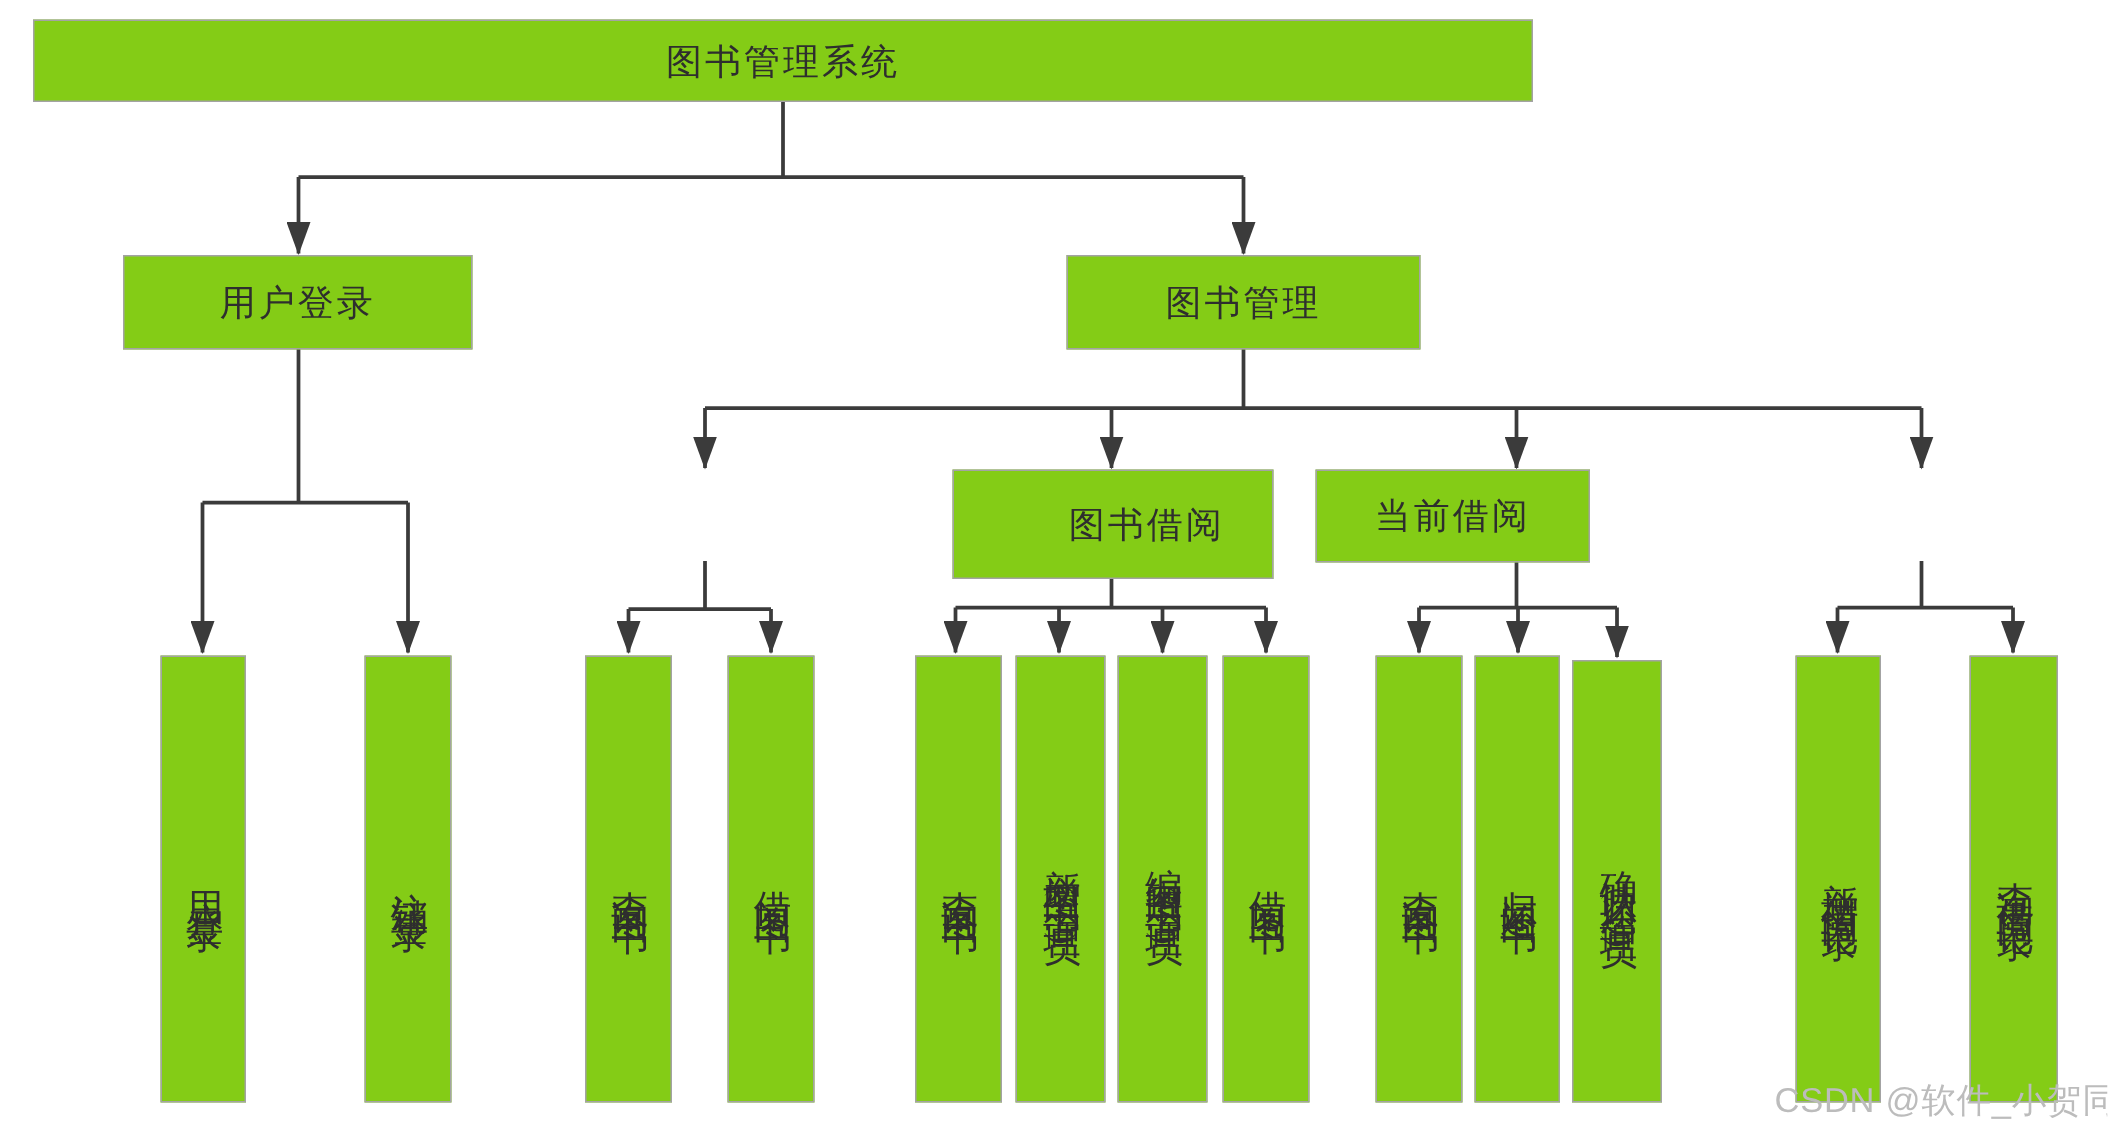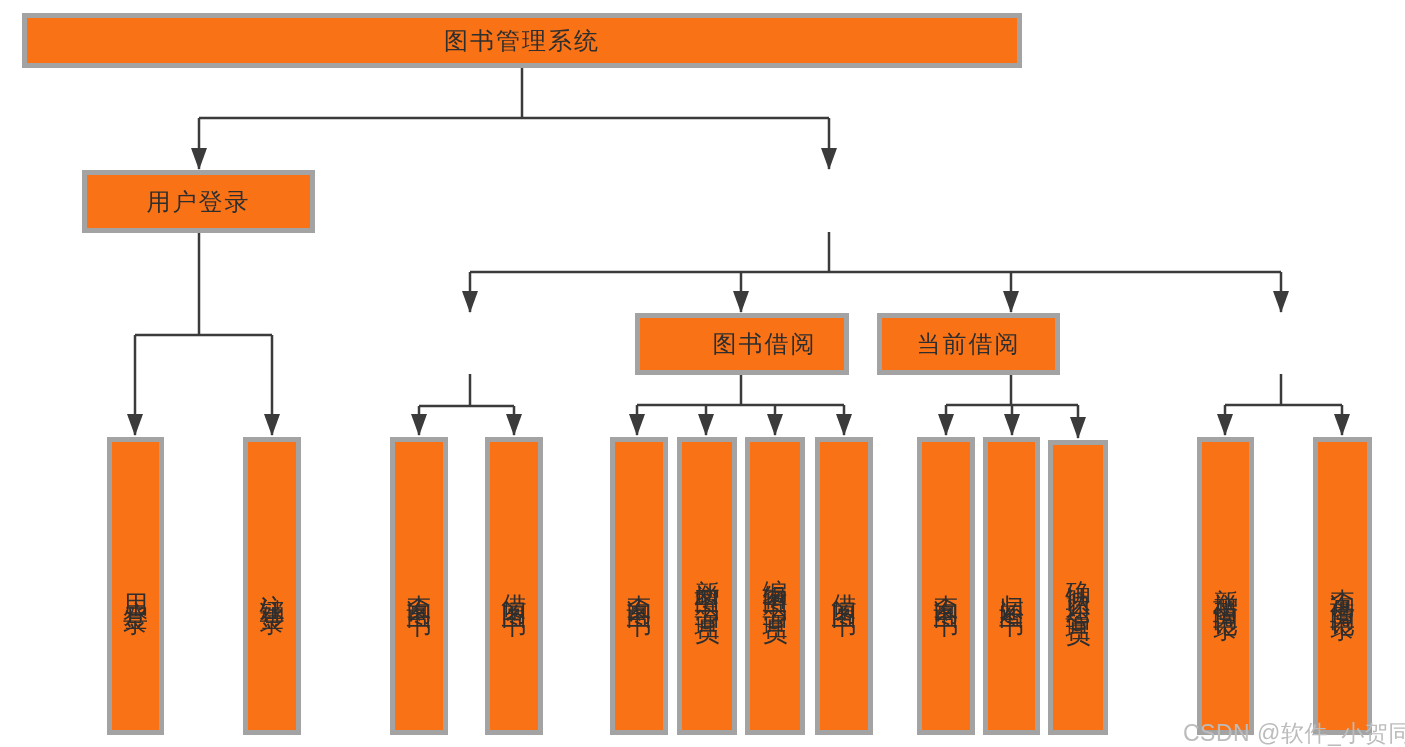--- a/index.html
+++ b/index.html
@@ -8,22 +8,22 @@
     width:1405px;height:747px;
     background:#ffffff;
     font-family:"Liberation Sans","DejaVu Sans",sans-serif;
     overflow:hidden;
   }
   .wires{position:absolute;left:0;top:0;width:1405px;height:747px;z-index:1;}
   .wires path{stroke:#3b3b3b;stroke-width:2.5;fill:none;}
   .box{
     position:absolute;
     box-sizing:border-box;
-    border:5px solid #a3a3a3;
-    background:#f97316;
+    border:1px solid #a3a3a3;
+    background:#84cc16;
     display:flex;align-items:center;justify-content:center;
     color:#2e2e2e;
     z-index:2;
   }
   .hbox{font-size:24px;letter-spacing:2px;white-space:nowrap;}
   .vbox span{
     writing-mode:vertical-rl;
     text-orientation:mixed;
     font-size:25px;
     letter-spacing:6px;
@@ -84,22 +84,23 @@
     <path d="M946,405 L946,435" marker-end="url(#ah)"></path>
     <path d="M1012,405 L1012,435" marker-end="url(#ah)"></path>
     <path d="M1078,405 L1078,438" marker-end="url(#ah)"></path>
     <path d="M1225,405 L1225,435" marker-end="url(#ah)"></path>
     <path d="M1342,405 L1342,435" marker-end="url(#ah)"></path>
   </svg>
 
   <div class="box hbox" style="left:22px;top:13px;width:1000px;height:55px;">图书管理系统</div>
 
   <div class="box hbox" style="left:82px;top:170px;width:233px;height:63px;">用户登录</div>
+  <div class="box hbox" style="left:711px;top:170px;width:236px;height:63px;">图书管理</div>
 
-  <div class="box hbox" style="left:635px;top:313px;width:214px;height:62px;padding-left:45px;">图书借阅</div>
+  <div class="box hbox" style="left:635px;top:313px;width:214px;height:73px;padding-left:45px;">图书借阅</div>
   <div class="box hbox" style="left:877px;top:313px;width:183px;height:62px;">当前借阅</div>
 
   <div class="box vbox" style="left:107px;top:437px;width:57px;height:298px;">
     <span>用户登录</span>
   </div>
   <div class="box vbox" style="left:243px;top:437px;width:58px;height:298px;">
     <span>注销登录</span>
   </div>
 
   <div class="box vbox" style="left:390px;top:437px;width:58px;height:298px;">

